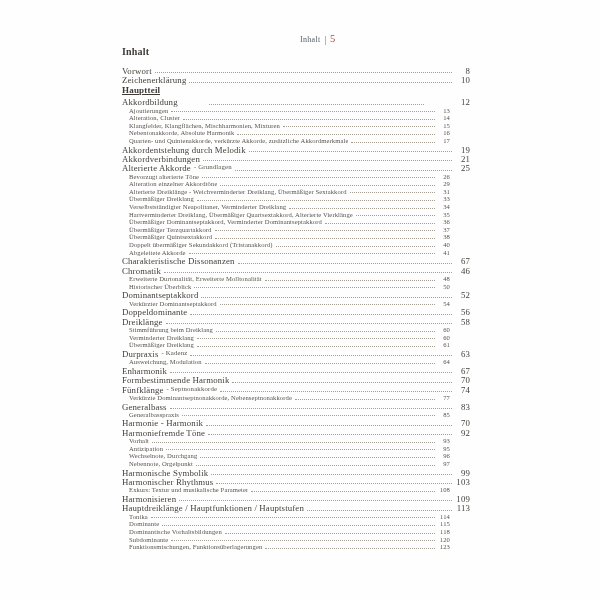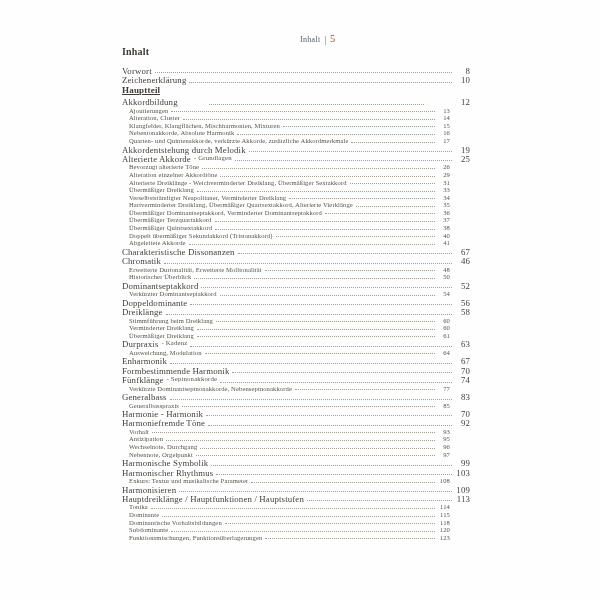--- a/index.html
+++ b/index.html
@@ -130,20 +130,26 @@
     <span class="leader"></span>
     <span class="num">17</span>
   </div>
         <div class="row main">
     <span class="label">Akkordentstehung durch Melodik</span>
 
     <span class="leader"></span>
     <span class="num">19</span>
   </div>
         <div class="row main">
+    <span class="label">Akkordverbindungen</span>
+
+    <span class="leader"></span>
+    <span class="num">21</span>
+  </div>
+        <div class="row main">
     <span class="label">Alterierte Akkorde</span>
     <span class="suffix">- Grundlagen</span>
     <span class="leader"></span>
     <span class="num">25</span>
   </div>
         <div class="row sub">
     <span class="label">Bevorzugt alterierte Töne</span>
 
     <span class="leader"></span>
     <span class="num">26</span>

